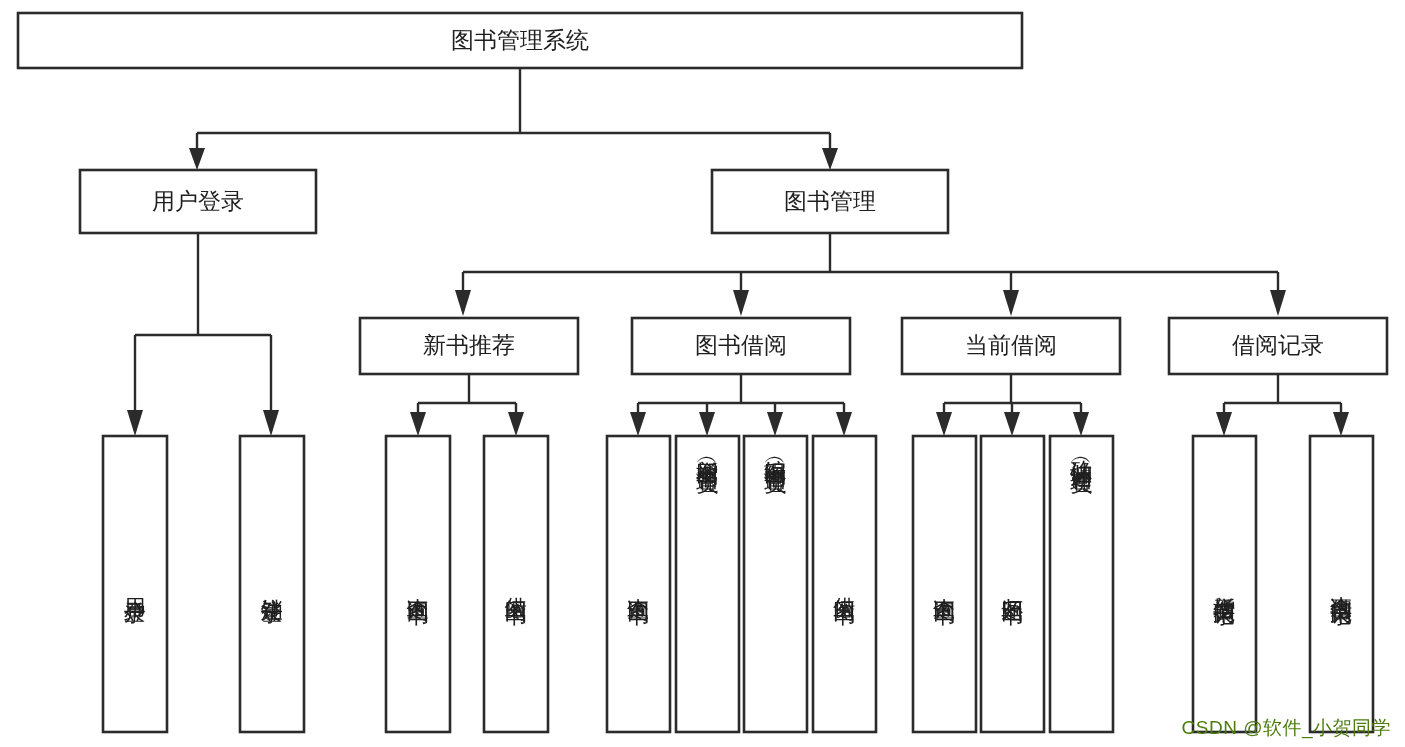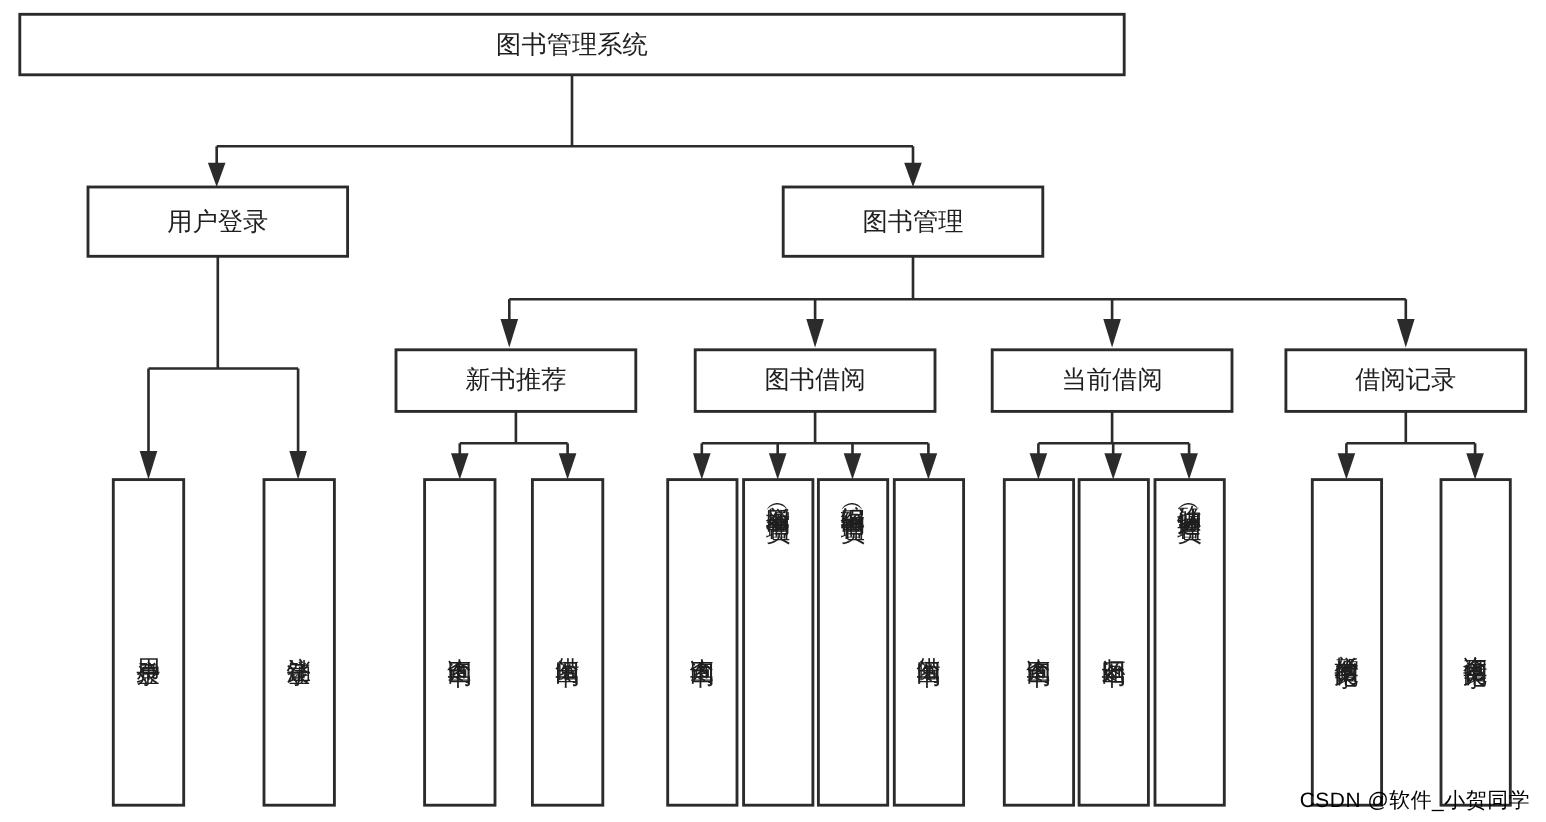--- a/index.html
+++ b/index.html
@@ -64,21 +64,21 @@
     color: #1f1f1f;
     white-space: nowrap;
     text-align: center;
   }
   .watermark {
     position: absolute;
     right: 14px;
     bottom: 6px;
     font-family: "Liberation Sans", "DejaVu Sans", sans-serif;
     font-size: 19px;
-    color: #000000;
+    color: #4d7c0f;
     letter-spacing: 0.5px;
     white-space: nowrap;
   }
 </style>
 </head>
 <body>
 
 <div id="stage">
 
   <svg id="diagram" viewBox="0 0 1405 747">

